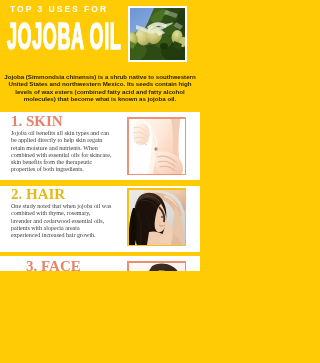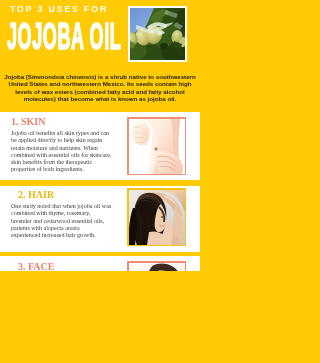--- a/index.html
+++ b/index.html
@@ -9,21 +9,21 @@
   .band{position:absolute;left:0;width:200px;background:#fff;}
   .kicker{position:absolute;left:10px;top:5.2px;font-weight:bold;font-size:8.5px;
           letter-spacing:2px;color:#fff;line-height:8px;white-space:nowrap;}
   .title{position:absolute;left:7px;top:23.5px;font-weight:bold;font-size:36px;
          color:#fff;line-height:25px;white-space:nowrap;
          transform:scaleX(0.50);transform-origin:left top;letter-spacing:1.2px;
          -webkit-text-stroke:1.6px #fff;}
   .lede{position:absolute;left:0;top:73px;width:200px;font-size:6.15px;line-height:7.3px;
         font-weight:bold;color:#2b2307;text-align:center;}
   .sec-h{position:absolute;font-family:"Liberation Serif",serif;font-weight:bold;
-         font-size:10px;line-height:9.4px;white-space:nowrap;}
+         font-size:15px;line-height:9.4px;white-space:nowrap;}
   .sec-b{position:absolute;font-family:"Liberation Serif",serif;font-size:6.05px;
          line-height:7.3px;color:#3c3c3c;white-space:nowrap;}
   .frame{position:absolute;background:#fff;box-sizing:border-box;}
   .frame svg{display:block;width:100%;height:100%;}
 
 </style>
 </head>
 <body>
 
 <div class="page">
@@ -179,21 +179,21 @@
     <path d="M32 14 C36 20 38 27 37 34 C36 40 32 43 29 42 C26 41 25 36 26 30 C27 22 29 16 32 14 Z" fill="#f0cdb0"></path>
     <path d="M30 17 C34 21 36 27 35 32" stroke="#1d130d" stroke-width="1.8" fill="none" opacity="0.85"></path>
     <ellipse cx="33" cy="27" rx="1" ry="0.8" fill="#2a1a10"></ellipse>
     <path d="M30 35 C32 36.5 34 36.5 35.5 35" stroke="#bf826c" stroke-width="0.7" fill="none"></path>
     <path d="M36 5 C42 7 47 12 49 18 C46 13 41 9 35 7 Z" fill="#f4dac4"></path>
     <path d="M20 42 C28 40 36 44 40 50 L40 55 L18 55 Z" fill="#efccb1"></path>
     <path d="M44 44 C48 46 52 50 53 55 L42 55 Z" fill="#e0bda1"></path>
     <ellipse cx="36" cy="50" rx="6" ry="4" fill="#f2d0b5"></ellipse>
    </svg>
   </div>
-  <div class="sec-h" style="left: 18px; top: 189.5px; color: rgb(232, 185, 13); text-align: right;">2. HAIR</div>
+  <div class="sec-h" style="left: 11px; top: 189.5px; color: rgb(232, 185, 13); text-align: right;">2. HAIR</div>
   <div class="sec-b" style="left:11px;top:203px">
       <div>One study noted that when jojoba oil was</div>
       <div>combined with thyme, rosemary,</div>
       <div>lavender and cedarwood essential oils,</div>
       <div>patients with alopecia areata</div>
       <div>experienced increased hair growth.</div>
     </div>
 
   <div class="band" style="top:256px;height:68px"></div>
   <div class="frame" style="left:127px;top:261px;width:59px;height:58px;padding:1.5px;background:#EE8C6F">
@@ -238,21 +238,21 @@
     <path d="M5 47 C9.5 44.5 14.5 43.5 19.5 44.5" stroke="#deaf90" stroke-width="0.9" fill="none"></path>
     <path d="M4 51 C8.5 48.5 13.5 47.5 18.5 48.5" stroke="#dbab8c" stroke-width="0.8" fill="none"></path>
     <ellipse cx="22" cy="31" rx="6.5" ry="5.2" fill="#fffdfb"></ellipse>
     <ellipse cx="22" cy="31" rx="5" ry="4" fill="#fff"></ellipse>
     <path d="M17.5 28 C20.5 26 24.5 27 26 30" stroke="#ece6e0" stroke-width="0.7" fill="none"></path>
     <path d="M26 48 C33 45 43 47 48 53 L48 55 L24 55 Z" fill="#fdfcfa"></path>
     <path d="M29 50.5 C34.5 48.5 41 49.5 44.5 53.5" stroke="#ece7e2" stroke-width="0.6" fill="none"></path>
     <path d="M33 45 C39.5 44 46 47 48.5 51.5" stroke="#e9e0d7" stroke-width="0.7" fill="none" opacity="0.65"></path>
    </svg>
   </div>
-  <div class="sec-h" style="left: 18px; top: 262px; color: rgb(232, 131, 107);">3. FACE</div>
+  <div class="sec-h" style="left: 26px; top: 262px; color: rgb(232, 131, 107);">3. FACE</div>
   <div class="sec-b" style="left:11px;top:275px">
       <div>Jojoba oil's chemical composition allows it</div>
       <div>– and the essential oils blended with it – to</div>
       <div>be absorbed quickly. This leaves skin</div>
       <div>looking lustrous, not oily. A 2011 study</div>
       <div>noted that with jojoba oil, acne scars can</div>
       <div>be prevented or minimized.</div>
     </div>
 <div class="frame" style="left:77px;top:315px;width:43px;height:38px;padding:0;background:transparent">
    <svg viewBox="0 0 86 76" preserveAspectRatio="none">

